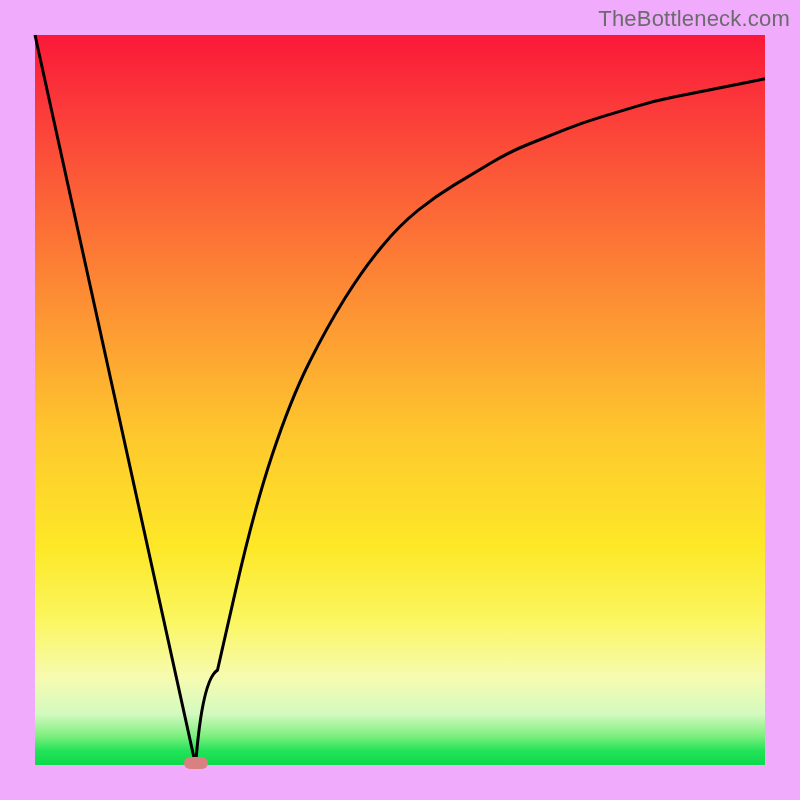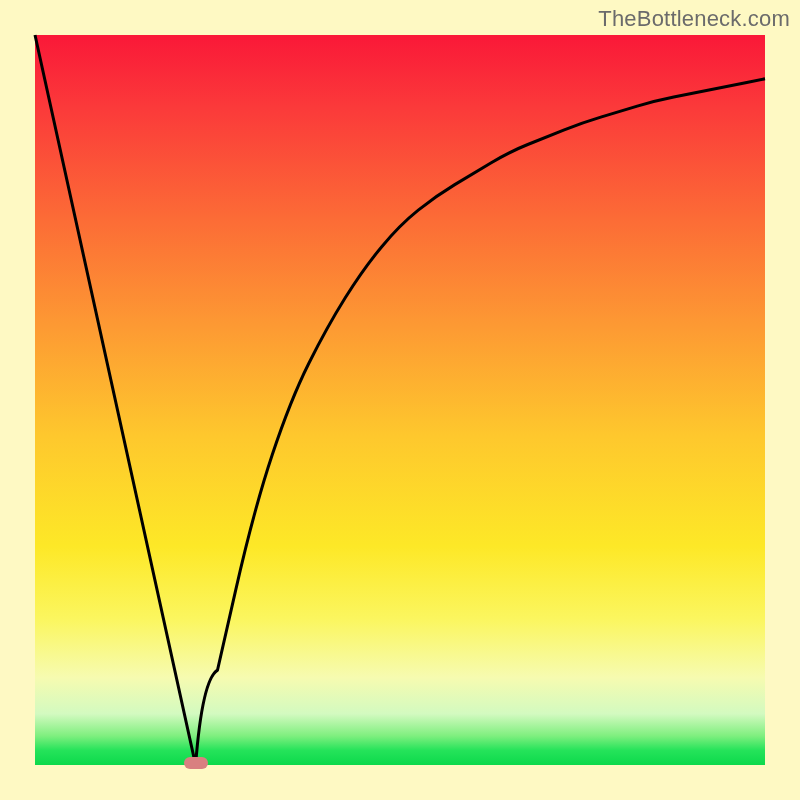--- a/index.html
+++ b/index.html
@@ -10,21 +10,21 @@
     background: #000;
     overflow: hidden;
     font-family: Arial, Helvetica, sans-serif;
   }
   .frame {
     position: absolute;
     left: 0;
     top: 0;
     width: 800px;
     height: 800px;
-    background: #fef9c3;
+    background: #f0abfc;
   }
   .plot-area {
     position: absolute;
     left: 35px;
     top: 35px;
     width: 730px;
     height: 730px;
     
     background: linear-gradient(
       to bottom,

